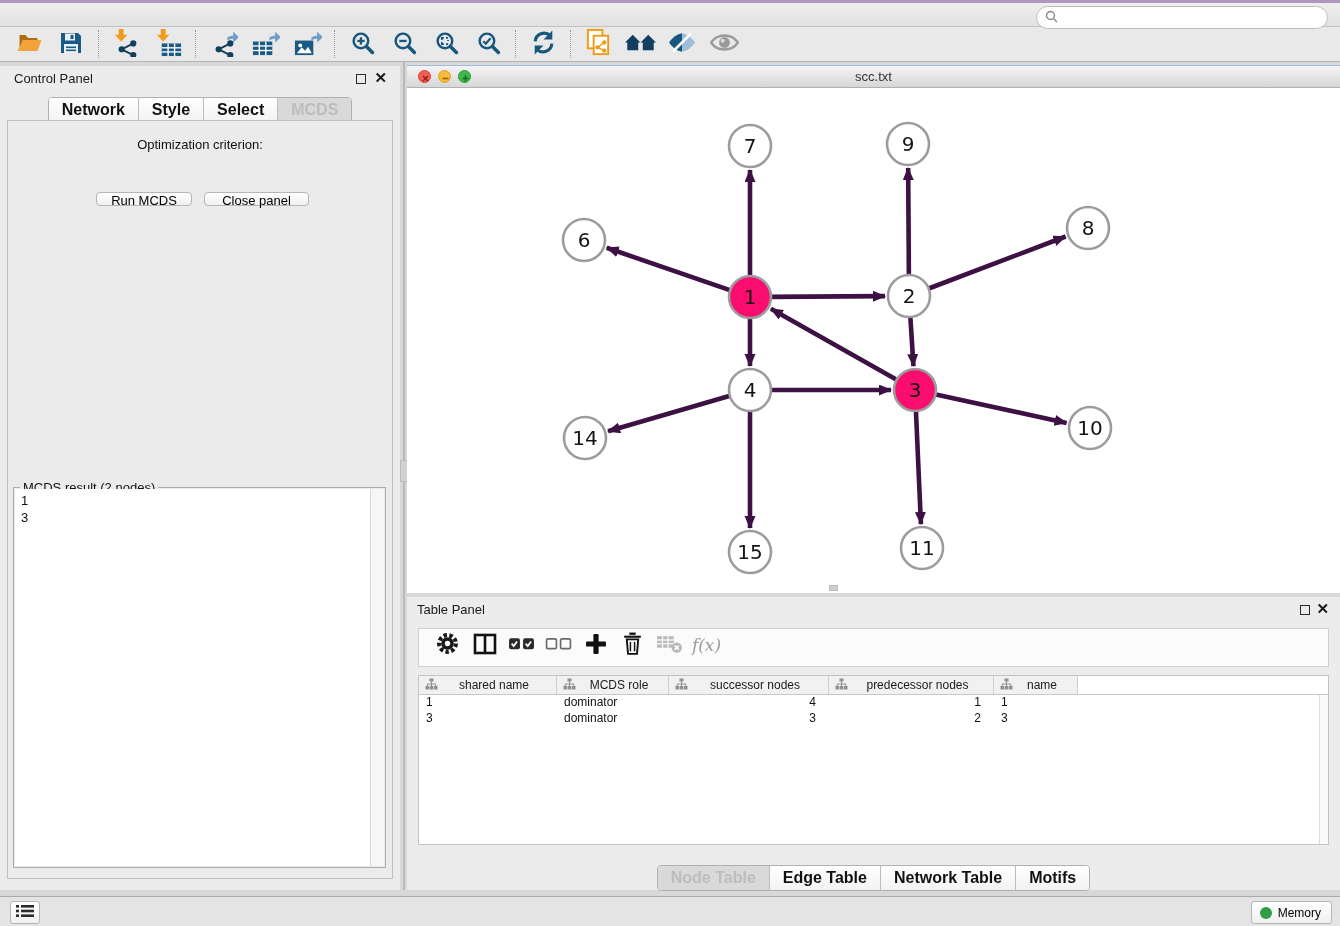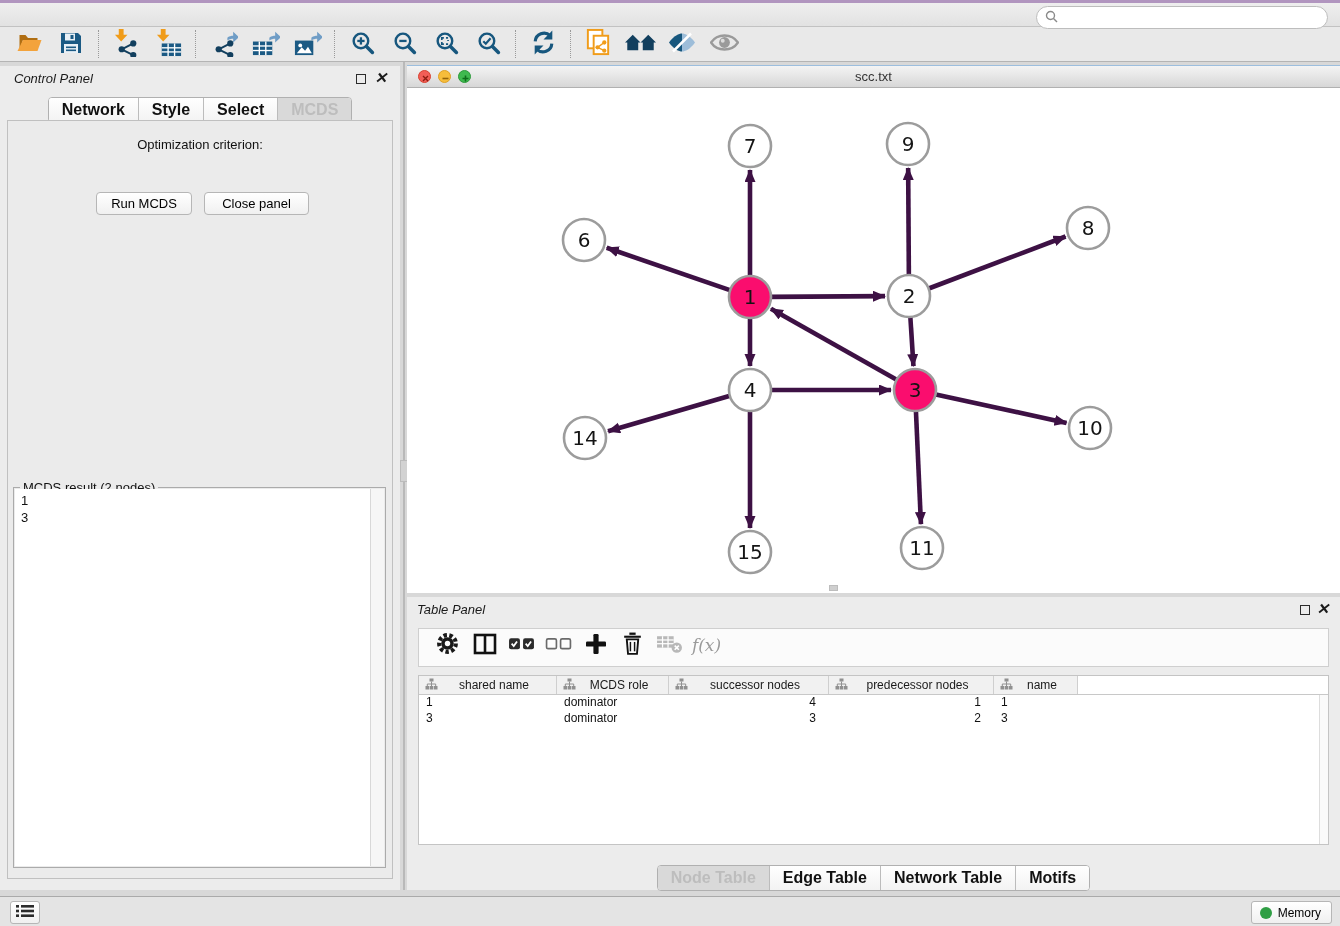--- a/index.html
+++ b/index.html
@@ -16,42 +16,42 @@
   .toolbar { position:absolute; left:0; top:27px; width:1340px; height:35px;
     background:#e9e9e9; border-bottom:1px solid #b4b4b4; display:flex; align-items:center; padding-left:8px; }
   .tb-btn { width:42px; height:32px; display:flex; align-items:center; justify-content:center; background:transparent; border:none; cursor:pointer; }
   .tb-sep { width:1px; height:28px; margin:0 6px; border-left:1px dotted #9a9a9a; }
   .search-wrap { position:absolute; right:12px; top:6px; width:292px; height:23px; background:#fff;
     border:1px solid #bdbdbd; border-radius:12px; display:flex; align-items:center; padding-left:8px; }
   .search-wrap input { border:none; outline:none; flex:1; height:18px; font-size:13px; background:transparent; margin-left:5px; }
 
   
   .control-panel { position:absolute; left:0; top:66px; width:400px; height:824px; background:#ececec; }
-  .panel-title-row { position:relative; height:26px;font-style:italic; }
+  .panel-title-row { position:relative; height:26px; }
   .panel-title { position:absolute; left:14px; top:5px; font-size:13px; color:#1a1a1a; }
   .float-box { position:absolute; top:8px; width:10px; height:10px; border:1.5px solid #2b2b2b; background:transparent; cursor:pointer; }
   .close-x { position:absolute; top:3px; font-size:15px; font-weight:bold; color:#1a1a1a; cursor:pointer; line-height:18px; }
   .cp-float { right:34px; } .cp-close { right:13px; }
 
   .seg-tabs { display:flex; border:1px solid #b0b0b0; border-radius:4px; overflow:hidden; background:#fff; }
   .seg-tab { padding:3px 13px; font-size:16px; font-weight:600; color:#111; background:linear-gradient(#ffffff,#f3f3f3);
     border-right:1px solid #bcbcbc; cursor:pointer; white-space:nowrap; }
   .seg-tab:last-child { border-right:none; }
   .seg-tab.active { background:#d9d9d9; color:#bdbdbd; }
   .cp-tabs { position:absolute; top:31px; left:0; right:0; display:flex; justify-content:center; }
 
   .cp-content { position:absolute; left:7px; top:54px; width:386px; height:759px;
     background:#ebebeb; border:1px solid #c0c0c0; }
   .crit-label { position:absolute; top:16px; left:0; right:0; text-align:center; font-size:13px; color:#111; }
   .dropdown { position:absolute; left:37px; top:38px; width:310px; height:24px; background:linear-gradient(#ffffff,#f4f4f4);
     border:1px solid #b6b6b6; border-radius:5px; font-size:13px; display:flex; align-items:center; padding-left:10px; cursor:pointer; }
   .stepper { position:absolute; right:9px; top:4px; display:flex; flex-direction:column; gap:2px; }
   .stepper .up { width:0; height:0; border-left:4px solid transparent; border-right:4px solid transparent; border-bottom:5px solid #444; }
   .stepper .down { width:0; height:0; border-left:4px solid transparent; border-right:4px solid transparent; border-top:5px solid #444; }
-  .mac-btn { position:absolute; height:23px; background:linear-gradient(#ffffff,#f0f0f0); border:1px solid #b6b6b6;
+  .mac-btn { position:absolute; height:14px; background:linear-gradient(#ffffff,#f0f0f0); border:1px solid #b6b6b6;
     border-radius:4px; font-size:13px; font-family:"Liberation Sans",sans-serif; cursor:pointer; }
   .run-btn { left:88px; top:71px; width:96px; }
   .closep-btn { left:196px; top:71px; width:105px; }
 
   .result-fieldset { position:absolute; left:5px; top:366px; width:373px; height:381px;
     border:1px solid #ababab; }
   .result-legend { position:absolute; top:-8px; left:6px; background:#ebebeb; padding:0 3px; font-size:13px; color:#111; }
   .result-area { position:absolute; inset:1px; background:#fff; }
   .result-scroll { position:absolute; right:0; top:0; bottom:0; width:14px; background:#f6f6f6; border-left:1px solid #d8d8d8; }
   .result-lines { padding:3px 6px; font-size:13px; color:#111; line-height:17px; }

